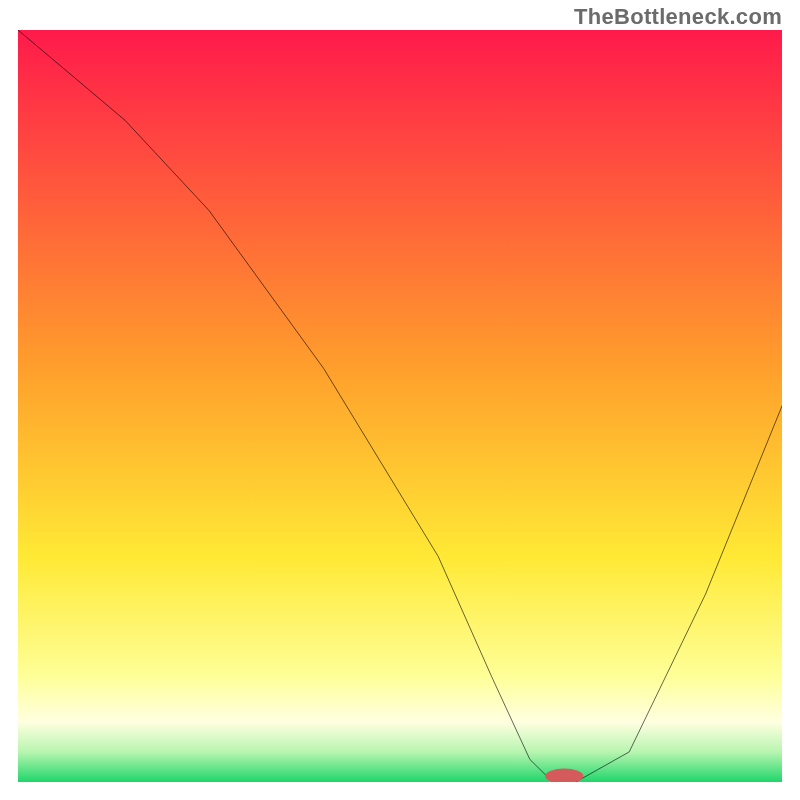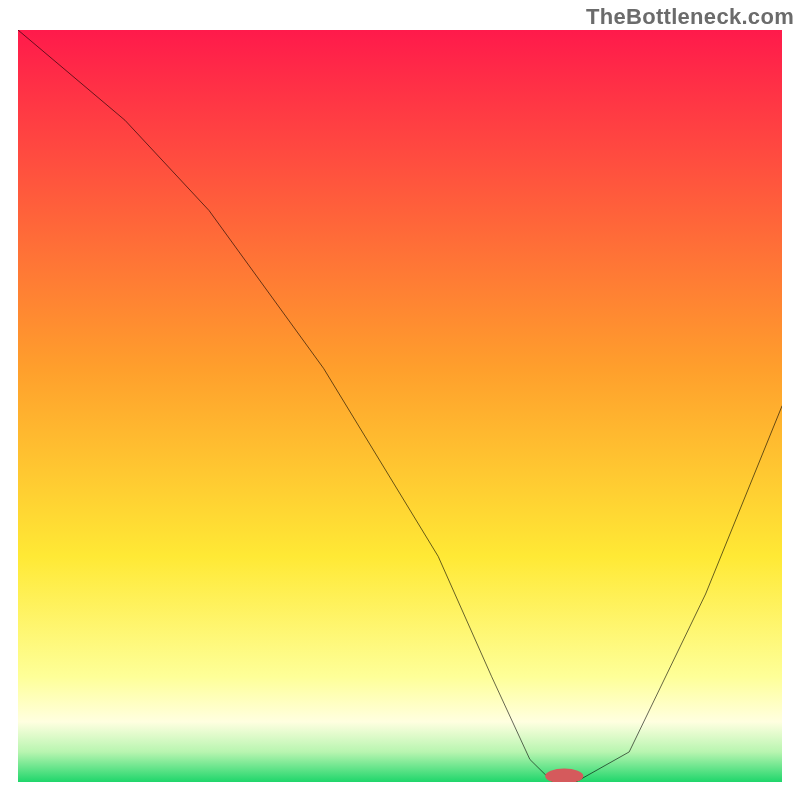--- a/index.html
+++ b/index.html
@@ -11,21 +11,21 @@
     font-family: Arial, Helvetica, sans-serif;
   }
   .outer {
     position: relative;
     width: 800px;
     height: 800px;
   }
   .watermark {
     position: absolute;
     top: 4px;
-    right: 6px;
+    right: 18px;
     color: #6b6b6b;
     font-size: 22px;
     font-weight: 600;
     letter-spacing: 0.3px;
   }
   .frame {
     position: absolute;
     left: 18px;
     top: 30px;
     width: 764px;

